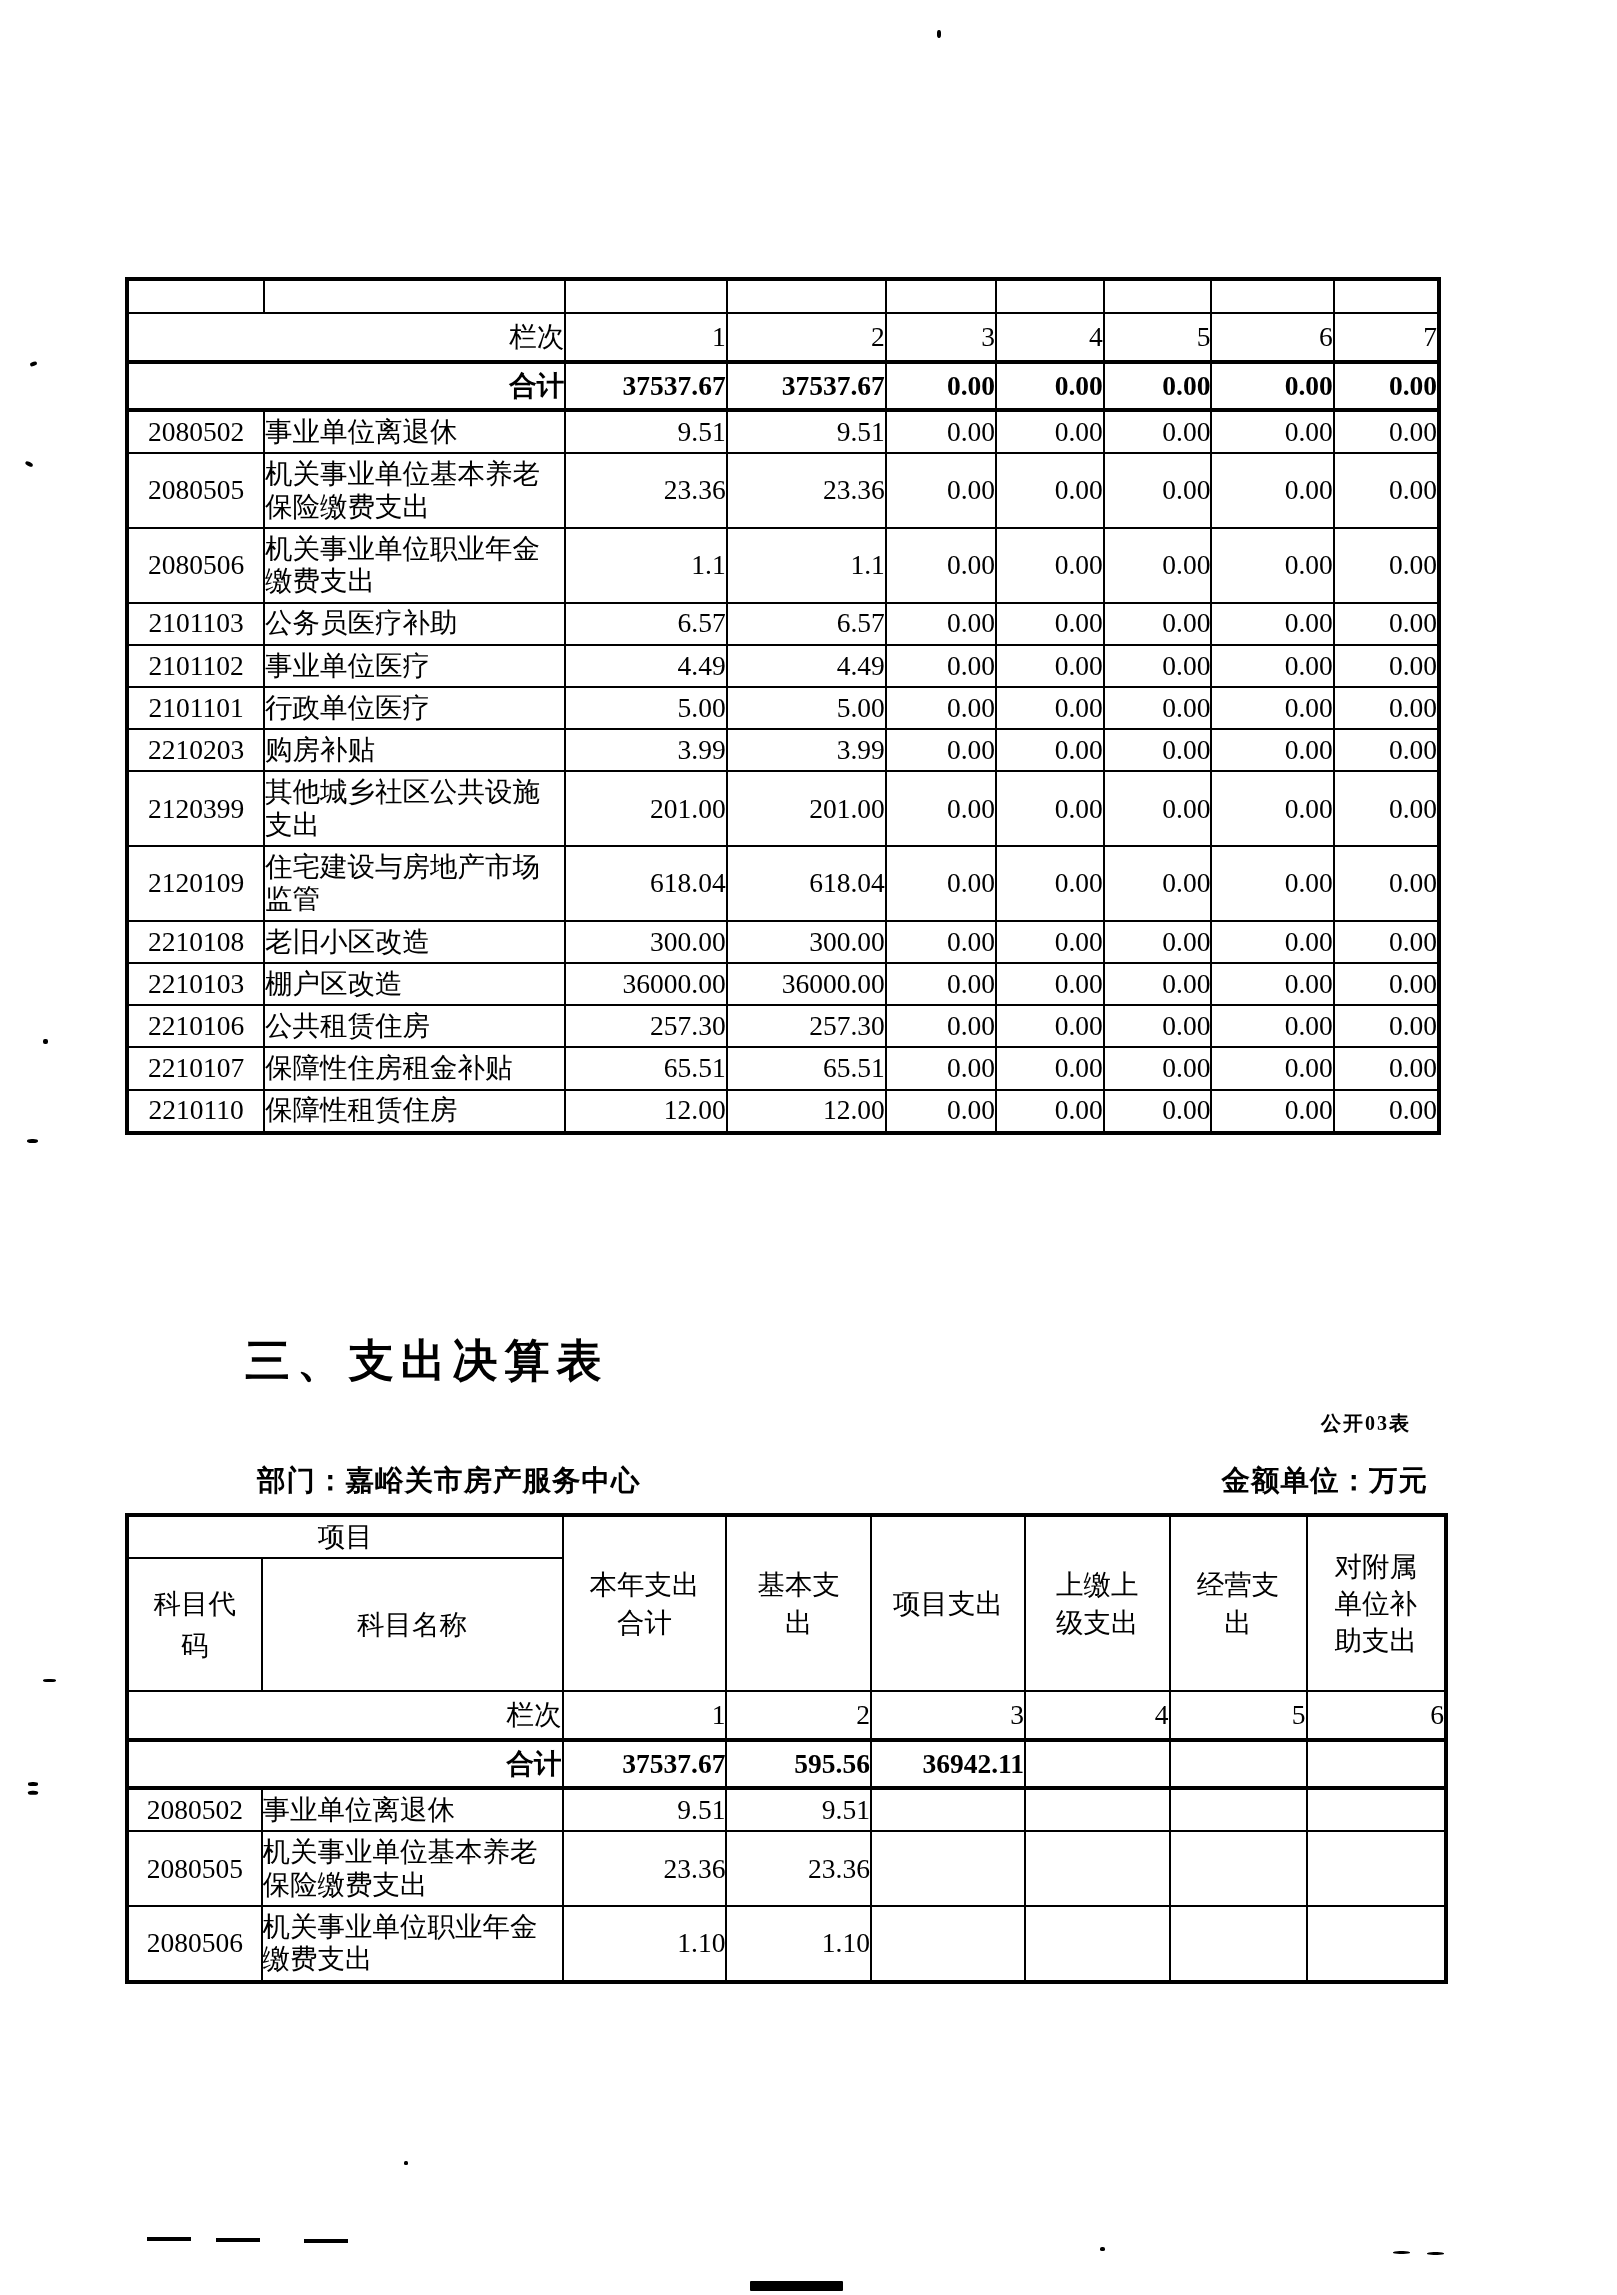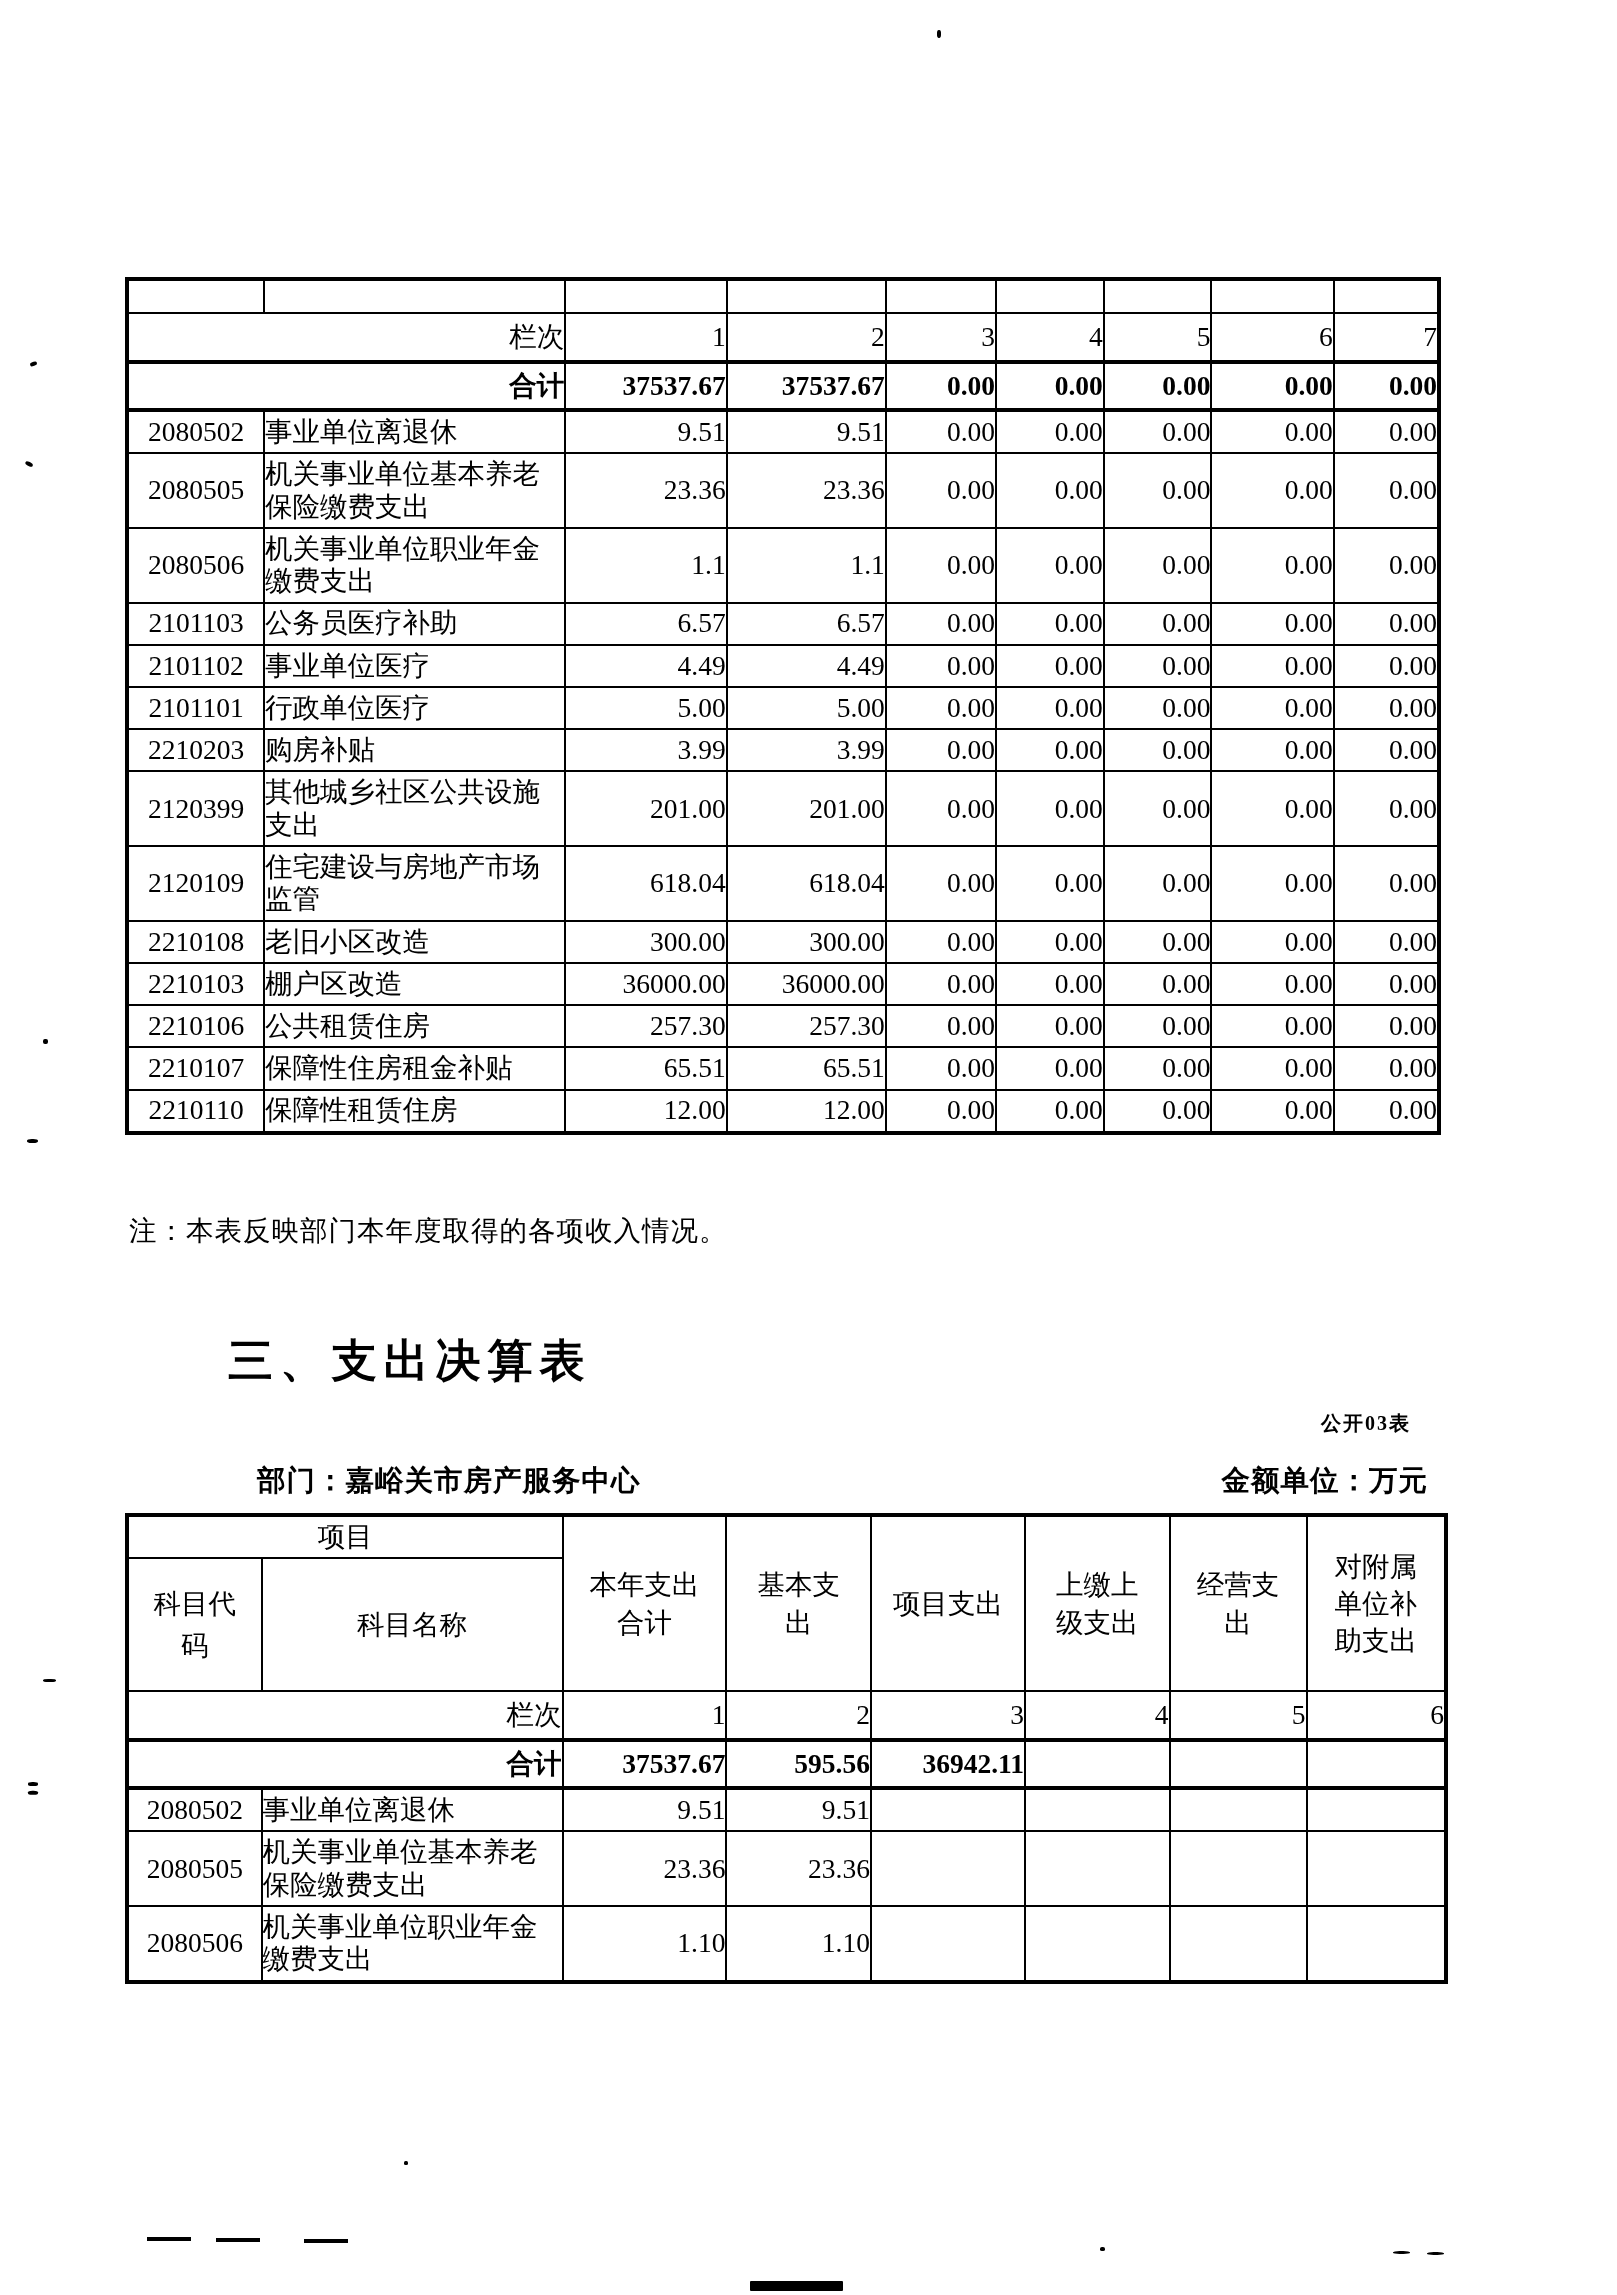--- a/index.html
+++ b/index.html
@@ -62,21 +62,21 @@
   }
   #expense-table td.name-header{ text-align:center; }
   #expense-table td.project-cell{ text-align:center; }
 
   
   .note-line{
     position:absolute; left:129px; top:1213px;
     font-size:27.5px; letter-spacing:1px;
   }
   .section-title{
-    position:absolute; left:228px; top:1331px;
+    position:absolute; left:245px; top:1331px;
     font-size:45px; font-weight:bold; letter-spacing:6.9px;
   }
   .open-table-line{
     position:absolute; left:125px; top:1410px; width:1286px;
     text-align:right; font-size:20px; font-weight:bold; letter-spacing:2px;
   }
   .dept-line{
     position:absolute; left:257px; top:1462px; width:1171px;
     display:flex; justify-content:space-between;
     font-size:28.5px; font-weight:bold; letter-spacing:1px;
@@ -299,21 +299,20 @@
           <td class="num">12.00</td>
           <td class="num">0.00</td>
           <td class="num">0.00</td>
           <td class="num">0.00</td>
           <td class="num">0.00</td>
           <td class="num">0.00</td>
         </tr>
       </tbody>
   </table>
 
-  <div class="note-line">注：本表反映部门本年度取得的各项收入情况。</div>
 
   <div class="section-title">三、支出决算表</div>
 
   <div class="open-table-line">公开03表</div>
 
   <div class="dept-line">
     <span>部门：嘉峪关市房产服务中心</span>
     <span>金额单位：万元</span>
   </div>
 

